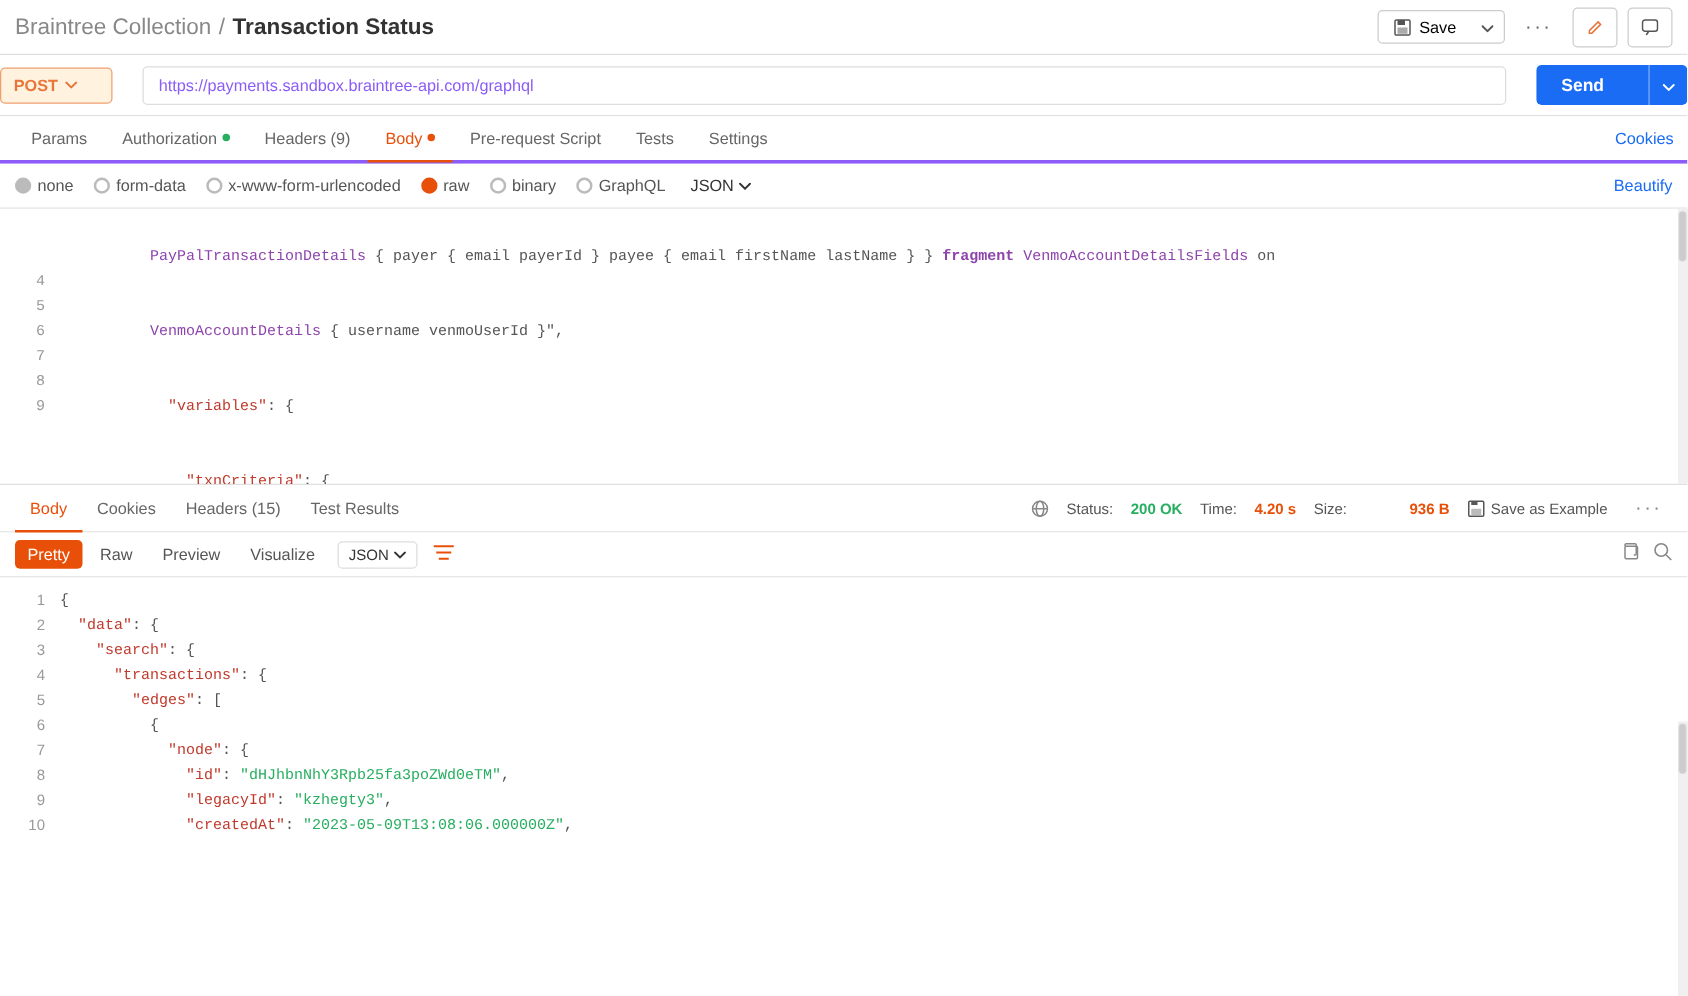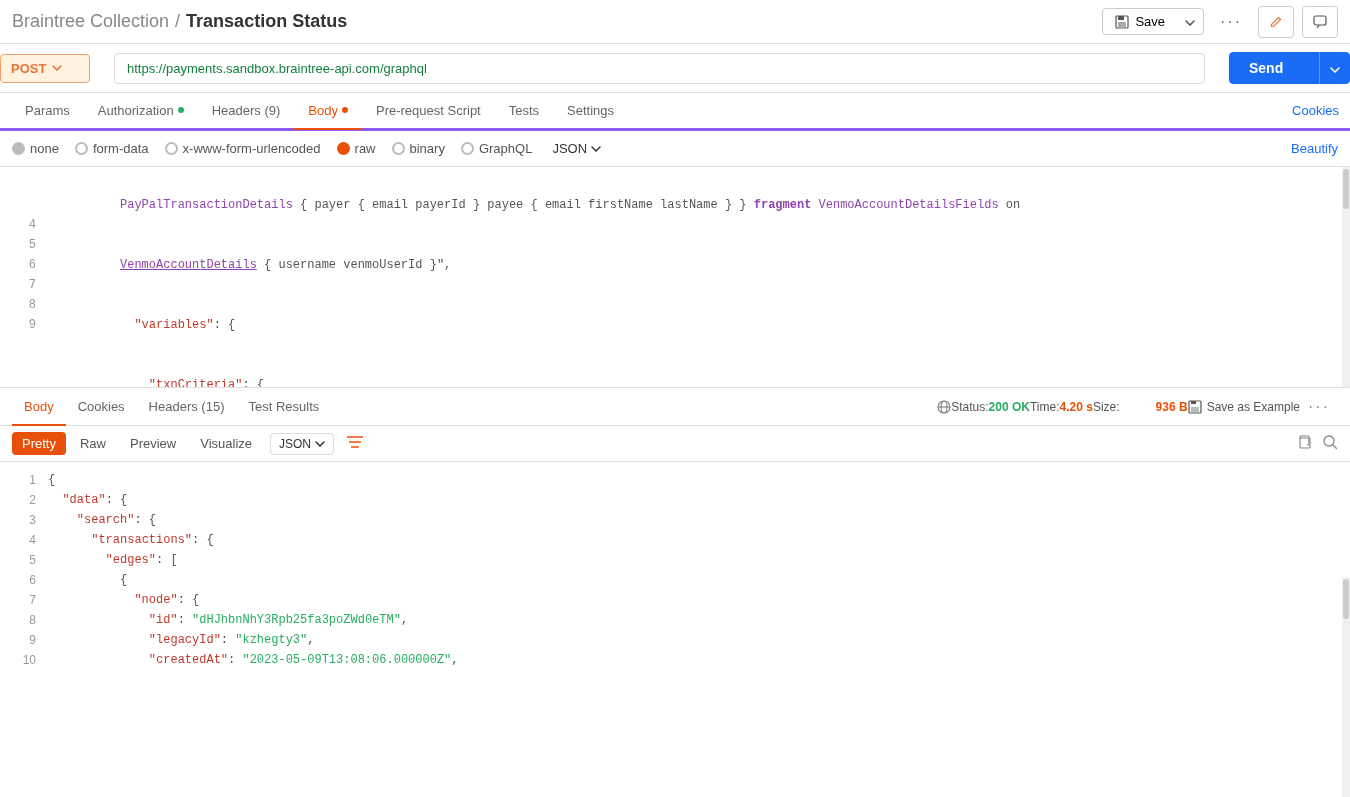--- a/index.html
+++ b/index.html
@@ -26,21 +26,21 @@
 
     
     .url-bar {
       display: flex; align-items: center; padding: 8px 0; gap: 24px; border-bottom: 1px solid #e0e0e0; background: #fff;
     }
     .method-select {
       display: flex; align-items: center; background: #fff3e0; border: 1px solid #f0a070; border-radius: 4px;
       padding: 6px 10px; cursor: pointer; font-size: 13px; font-weight: 700; color: #e8753a; gap: 6px; min-width: 90px;
     }
     .url-input {
-      flex: 1; border: 1px solid #ddd; border-radius: 4px; padding: 7px 12px; font-size: 13px; color: #15803d; outline: none;
+      flex: 1; border: 1px solid #ddd; border-radius: 4px; padding: 7px 12px; font-size: 13px; color: #8b5cf6; outline: none;
     }
     .btn-send {
       background: #1a6cf5; color: #fff; border: none; border-radius: 4px; padding: 8px 20px; font-size: 14px; font-weight: 600;
       cursor: pointer; display: flex; align-items: flex-start; gap: 6px; min-width: 90px;
     }
     .btn-send-dropdown { background: #1a6cf5; border: none; border-left: 1px solid rgba(255,255,255,0.3); color: #fff; cursor: pointer; padding: 8px 10px; border-radius: 0 4px 4px 0; }
 
     
     .tabs-row {
       display: flex; align-items: center; padding: 0 11px; border-bottom: 3px solid #8b5cf6; background: #fff; height: 38px;
@@ -88,21 +88,21 @@
     .p { color: #555; }
 
     
     .response-header {
       display: flex; align-items: center; padding: 0 12px; border-bottom: 1px solid #e0e0e0; background: #fff; height: 38px;
     }
     .resp-tab {
       padding: 10px 12px; font-size: 13px; cursor: pointer; color: #666; border-bottom: 2px solid transparent; margin-bottom: -1px;
     }
     .resp-tab.active { color: #e8500a; border-bottom: 2px solid #e8500a; }
-    .resp-status { margin-left: auto; display: flex; align-items: center; gap: 0; font-size: 12px; color: #555; }
+    .resp-status { margin-left: auto; display: flex; align-items: center; gap: 14px; font-size: 12px; color: #555; }
     .status-ok { color: #27ae60; font-weight: 600; }
     .status-time { color: #e8500a; font-weight: 600; }
     .status-size { color: #e8500a; font-weight: 600; padding-left: 36px; }
     .save-example { display: flex; align-items: center; gap: 5px; color: #555; cursor: pointer; font-size: 12px; }
     .resp-more { color: #888; cursor: pointer; font-size: 16px; }
 
     
     .resp-format-row {
       display: flex; align-items: center; padding: 4px 12px; gap: 4px; border-bottom: 1px solid #e0e0e0; background: #fff; height: 36px;
     }
@@ -255,21 +255,21 @@
         <div>7</div>
         <div>8</div>
         <div>9</div>
         <div>&nbsp;</div>
       </div>
       <div class="code-content">
         <div class="code-line" style="color:#555; font-family:'Courier New',monospace; font-size:12px;">
           <span style="color:#8e44ad;">PayPalTransactionDetails</span> <span style="color:#555;">{ payer { email payerId } payee { email firstName lastName } } </span><span style="color:#8e44ad;font-weight:bold;">fragment</span> <span style="color:#8e44ad;">VenmoAccountDetailsFields</span> <span style="color:#555;">on</span>
         </div>
         <div class="code-line" style="color:#555; font-family:'Courier New',monospace; font-size:12px;">
-          <span style="color:#8e44ad;text-decoration:underline;">VenmoAccountDetails</span> <span style="color:#555;">{ username venmoUserId }",</span>
+          <span style="color:#8e44ad;">VenmoAccountDetails</span> <span style="color:#555;">{ username venmoUserId }",</span>
         </div>
         <div class="code-line" style="font-family:'Courier New',monospace; font-size:12px;">
           &nbsp;&nbsp;<span class="k">"variables"</span><span class="p">: {</span>
         </div>
         <div class="code-line" style="font-family:'Courier New',monospace; font-size:12px;">
           &nbsp;&nbsp;&nbsp;&nbsp;<span class="k">"txnCriteria"</span><span class="p">: {</span>
         </div>
 
       </div>
     </div>

